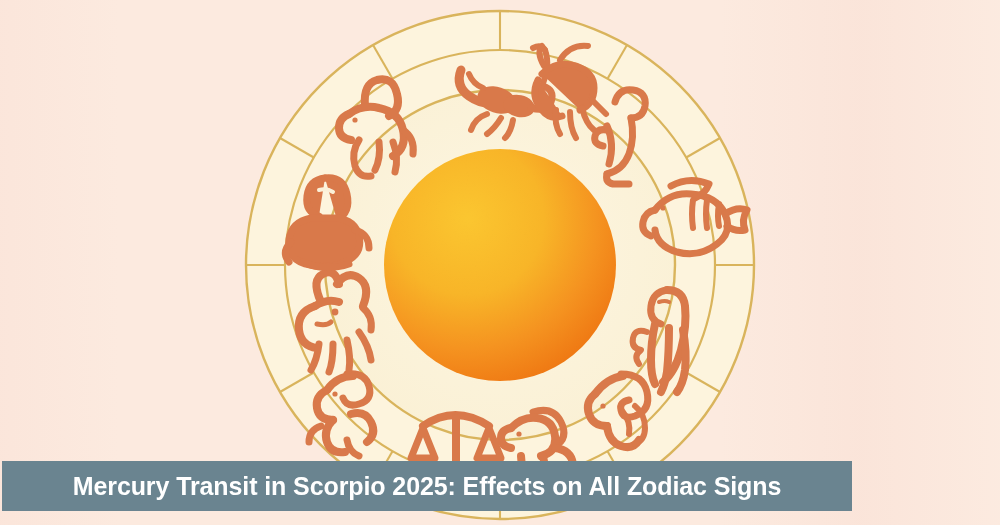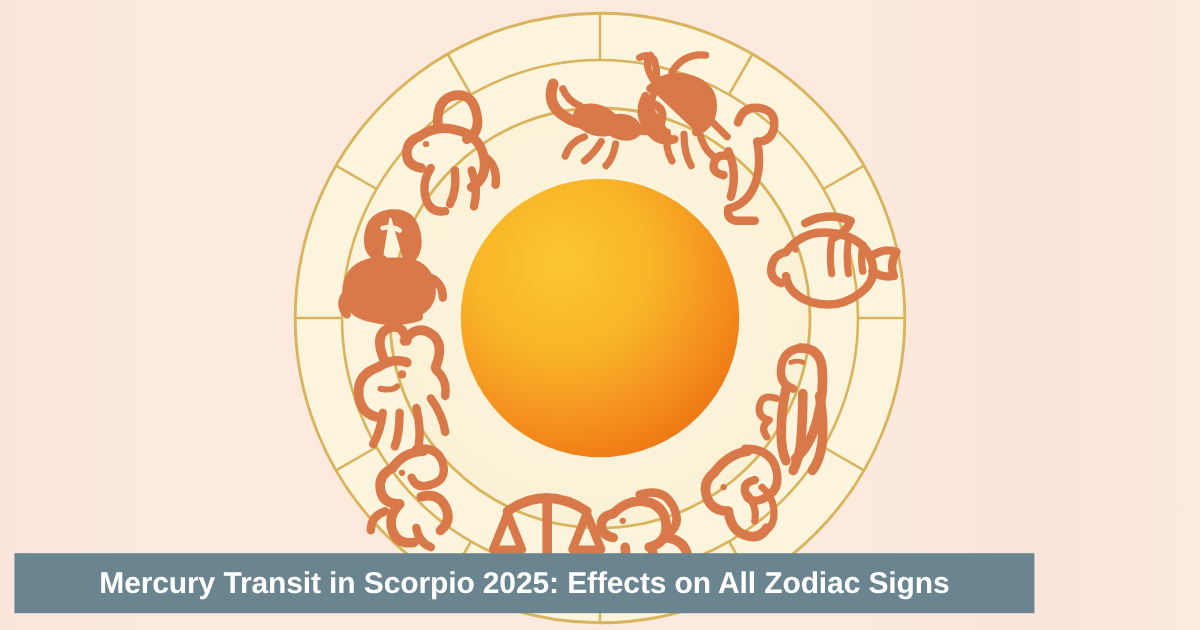--- a/index.html
+++ b/index.html
@@ -40,21 +40,21 @@
     width: 514px;
     height: 514px;
   }
   #wheel-svg {
     display: block;
     width: 514px;
     height: 514px;
   }
   #caption-bar {
     position: absolute;
-    left: 12px;
+    left: 2px;
     top: 461px;
     width: 850px;
     height: 50px;
     background: #6a8490;
     display: flex;
     align-items: center;
     justify-content: center;
   }
   #caption-text {
     color: #ffffff;

